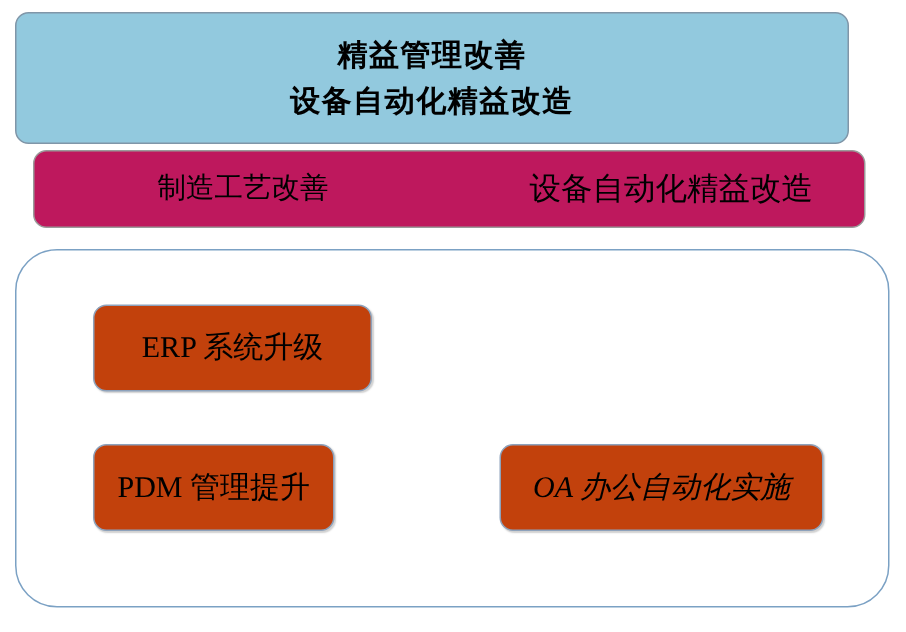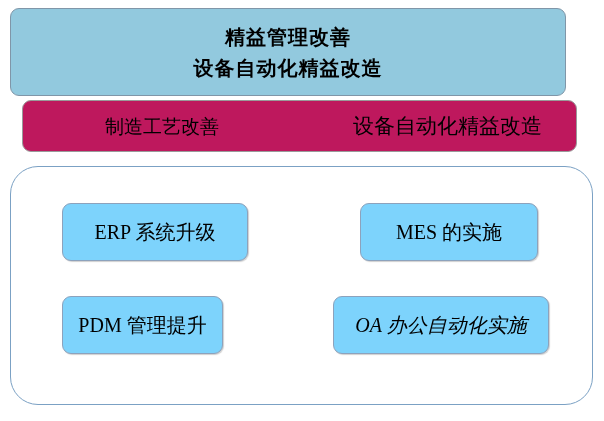--- a/index.html
+++ b/index.html
@@ -90,21 +90,21 @@
     box-sizing: border-box;
     background: #ffffff;
     border: 1.4px solid #7ba1c4;
     border-radius: 28px;
   }
 
   
   .gbox {
     position: absolute;
     box-sizing: border-box;
-    background: #7dd3fc;
+    background: #c2410c;
     border: 1.3px solid #8da2bc;
     border-radius: 9px;
     display: flex;
     align-items: center;
     justify-content: center;
     font-size: 20px;
     line-height: 1;
     white-space: nowrap;
     box-shadow: 1px 1px 1px rgba(120,120,120,0.35);
   }
@@ -125,19 +125,18 @@
 
   <div class="banner-orange">
     <div class="ob-left">制造工艺改善</div>
     <div class="ob-right">设备自动化精益改造</div>
   </div>
 
   <div class="panel"></div>
 
   <div class="gbox erp">ERP 系统升级</div>
 
-  <div class="gbox mes">MES 的实施</div>
 
   <div class="gbox pdm">PDM 管理提升</div>
 
   <div class="gbox oa">OA 办公自动化实施</div>
 
 </div>
 
 </body></html>

